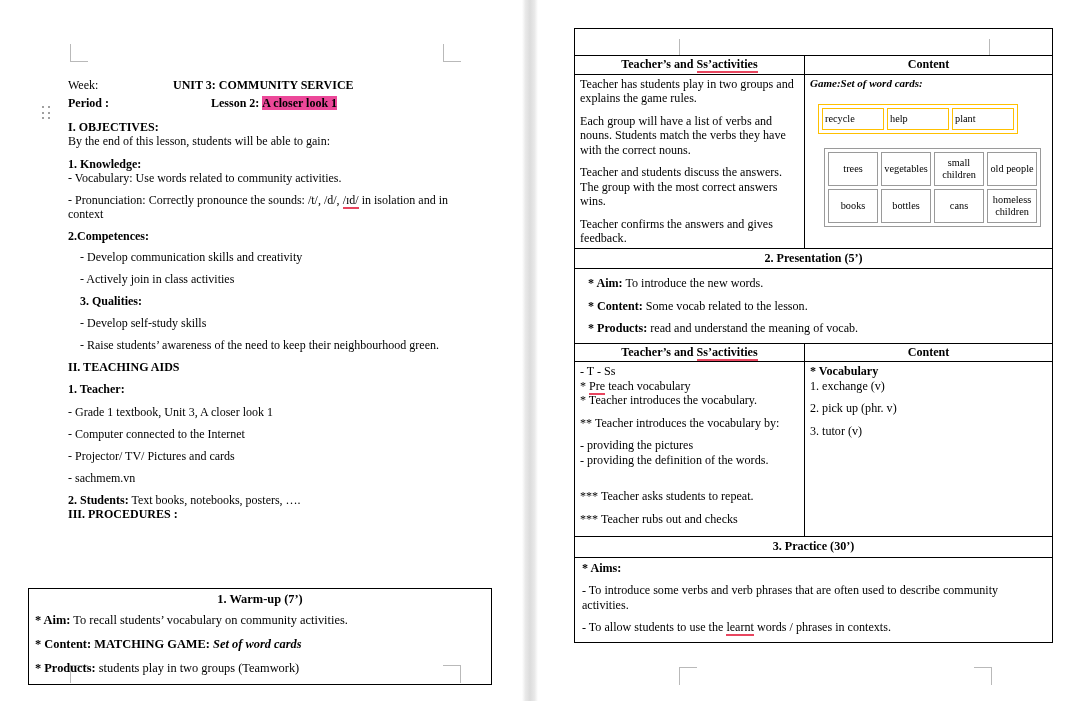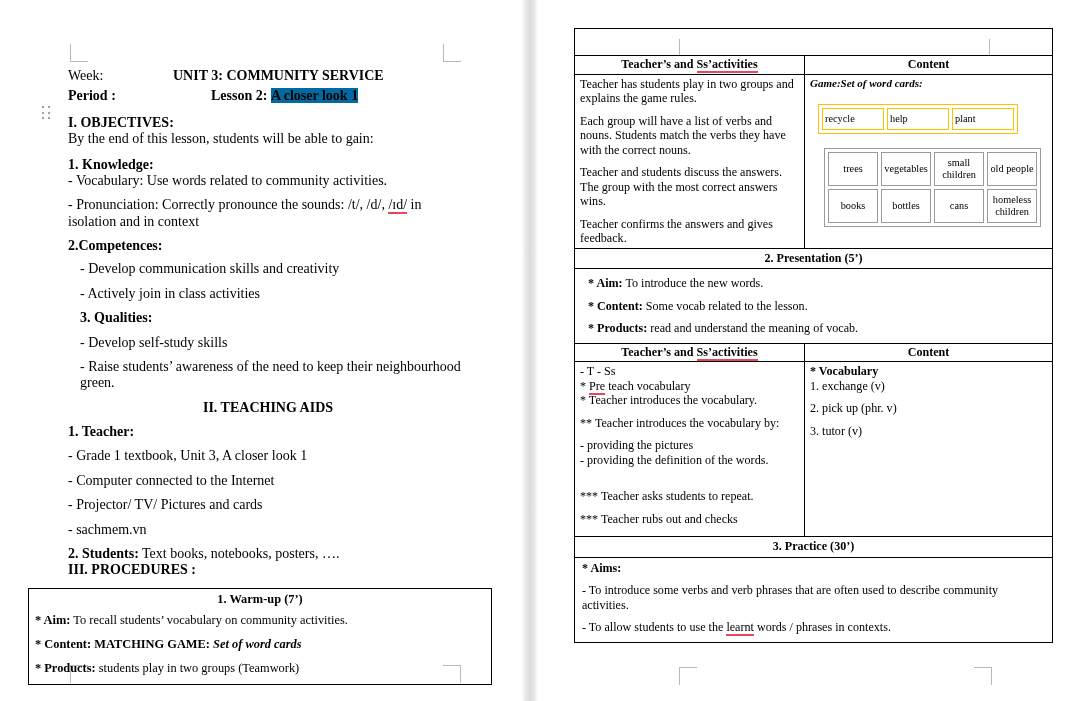--- a/index.html
+++ b/index.html
@@ -57,33 +57,33 @@
     gap: 2px;
   }
   .drag-handle i {
     display: block; width: 2px; height: 2px;
     background: #808080; border-radius: 50%;
   }
 
   
   .doc-left {
     position: absolute;
-    left: 68px; top: 68px;
+    left: 68px; top: 78px;
     width: 400px;
-    font-size: 14px;
+    font-size: 12px;
     line-height: 1.17;
   }
   .doc-left .row-head {
     display: flex;
     margin-bottom: 4px;
   }
   .doc-left .row-head .lbl { width: 105px; flex: 0 0 105px; }
   .b { font-weight: bold; }
   .i { font-style: italic; }
-  .hl { background: #0369a1; font-family: Liberation Serif, serif; }
+  .hl { background: #ec4899; font-family: Liberation Serif, serif; }
   .sp { height: 9px; }
   .ln { margin: 0; }
   .ln-ind { margin: 0; padding-left: 12px; }
   .gap-ln { margin: 0 0 8px 0; }
   .gap-ln-ind { margin: 0 0 8px 0; padding-left: 12px; }
 
   
   .sq {
     border-bottom: 2px solid #e8455f;
     padding-bottom: 0px;
@@ -217,21 +217,21 @@
     <p class="gap-ln"><span>- Pronunciation: Correctly pronounce the sounds: /t/, /d/, </span><span class="sq">/ɪd/</span><span> in isolation and in context</span></p>
 
     <p class="ln b" style="margin-bottom:7px;">2.Competences:</p>
     <p class="gap-ln-ind">- Develop communication skills  and creativity</p>
     <p class="gap-ln-ind">- Actively join in class activities</p>
 
     <p class="ln-ind b" style="margin-bottom:8px;">3. Qualities:</p>
     <p class="gap-ln-ind">- Develop self-study skills</p>
     <p class="gap-ln-ind">- Raise students’ awareness of the need to keep their neighbourhood green.</p>
 
-    <p class="ln b" style="margin-bottom:8px;text-align:center;">II.  TEACHING AIDS</p>
+    <p class="ln b" style="margin-bottom:8px;">II.  TEACHING AIDS</p>
     <p class="ln b" style="margin-bottom:8px;">1. Teacher:</p>
     <p class="gap-ln">- Grade 1 textbook, Unit 3, A closer look 1</p>
     <p class="gap-ln">- Computer connected to the Internet</p>
     <p class="gap-ln">- Projector/ TV/ Pictures and cards</p>
     <p class="gap-ln">- sachmem.vn</p>
 
     <p class="ln"><span class="b">2. Students:</span><span> Text books, notebooks, posters, ….</span></p>
     <p class="ln b">III. PROCEDURES :</p>
   </div>
 

